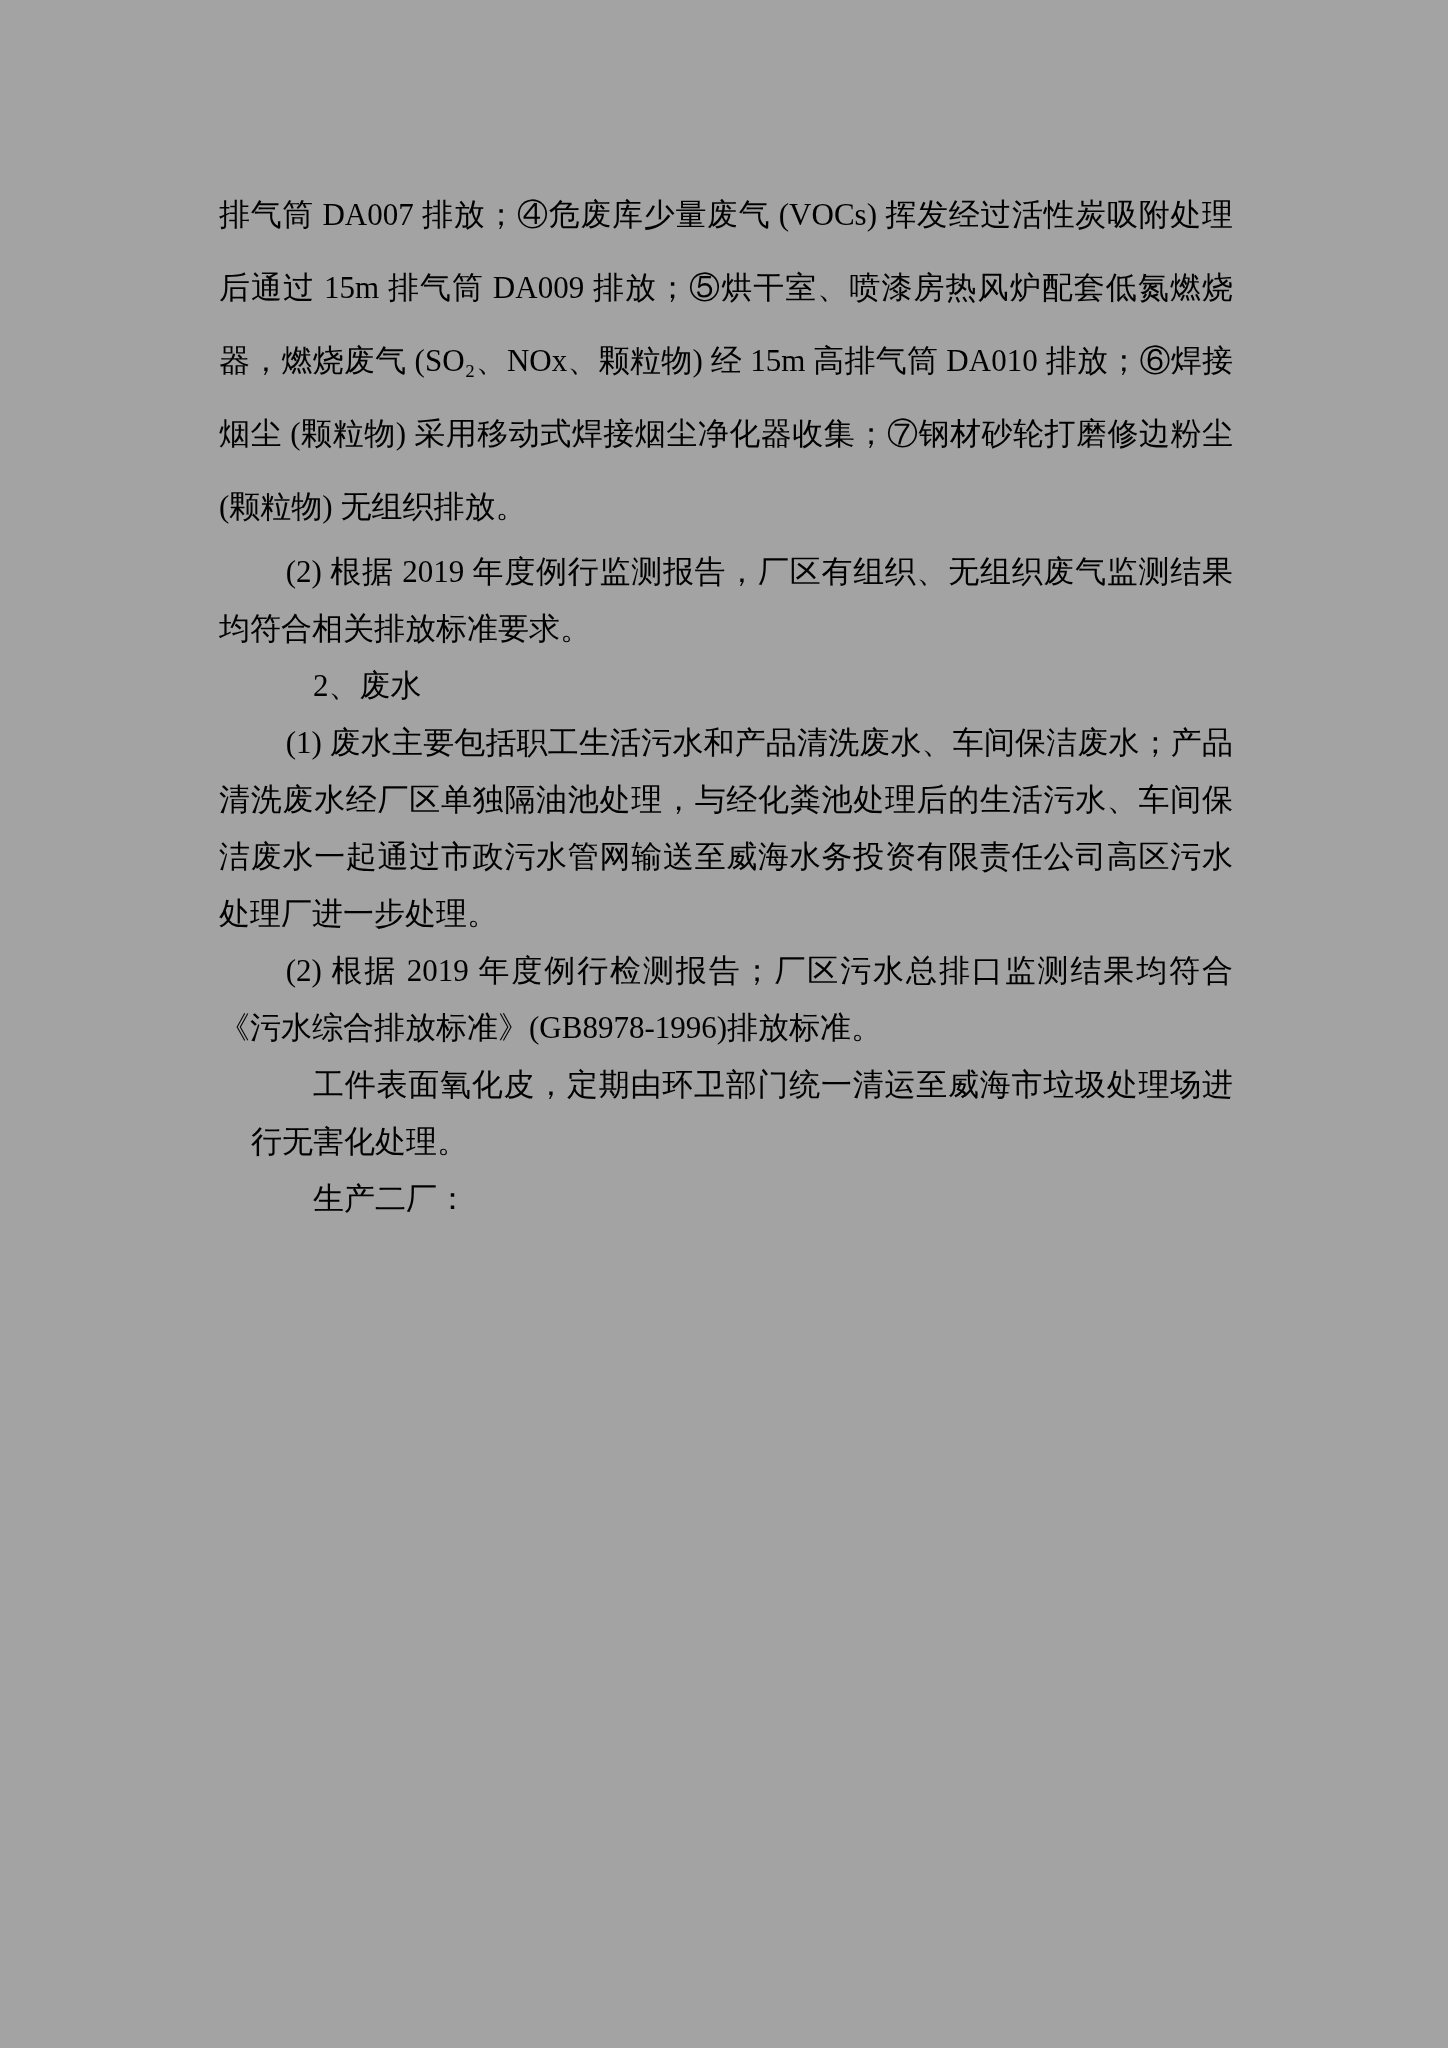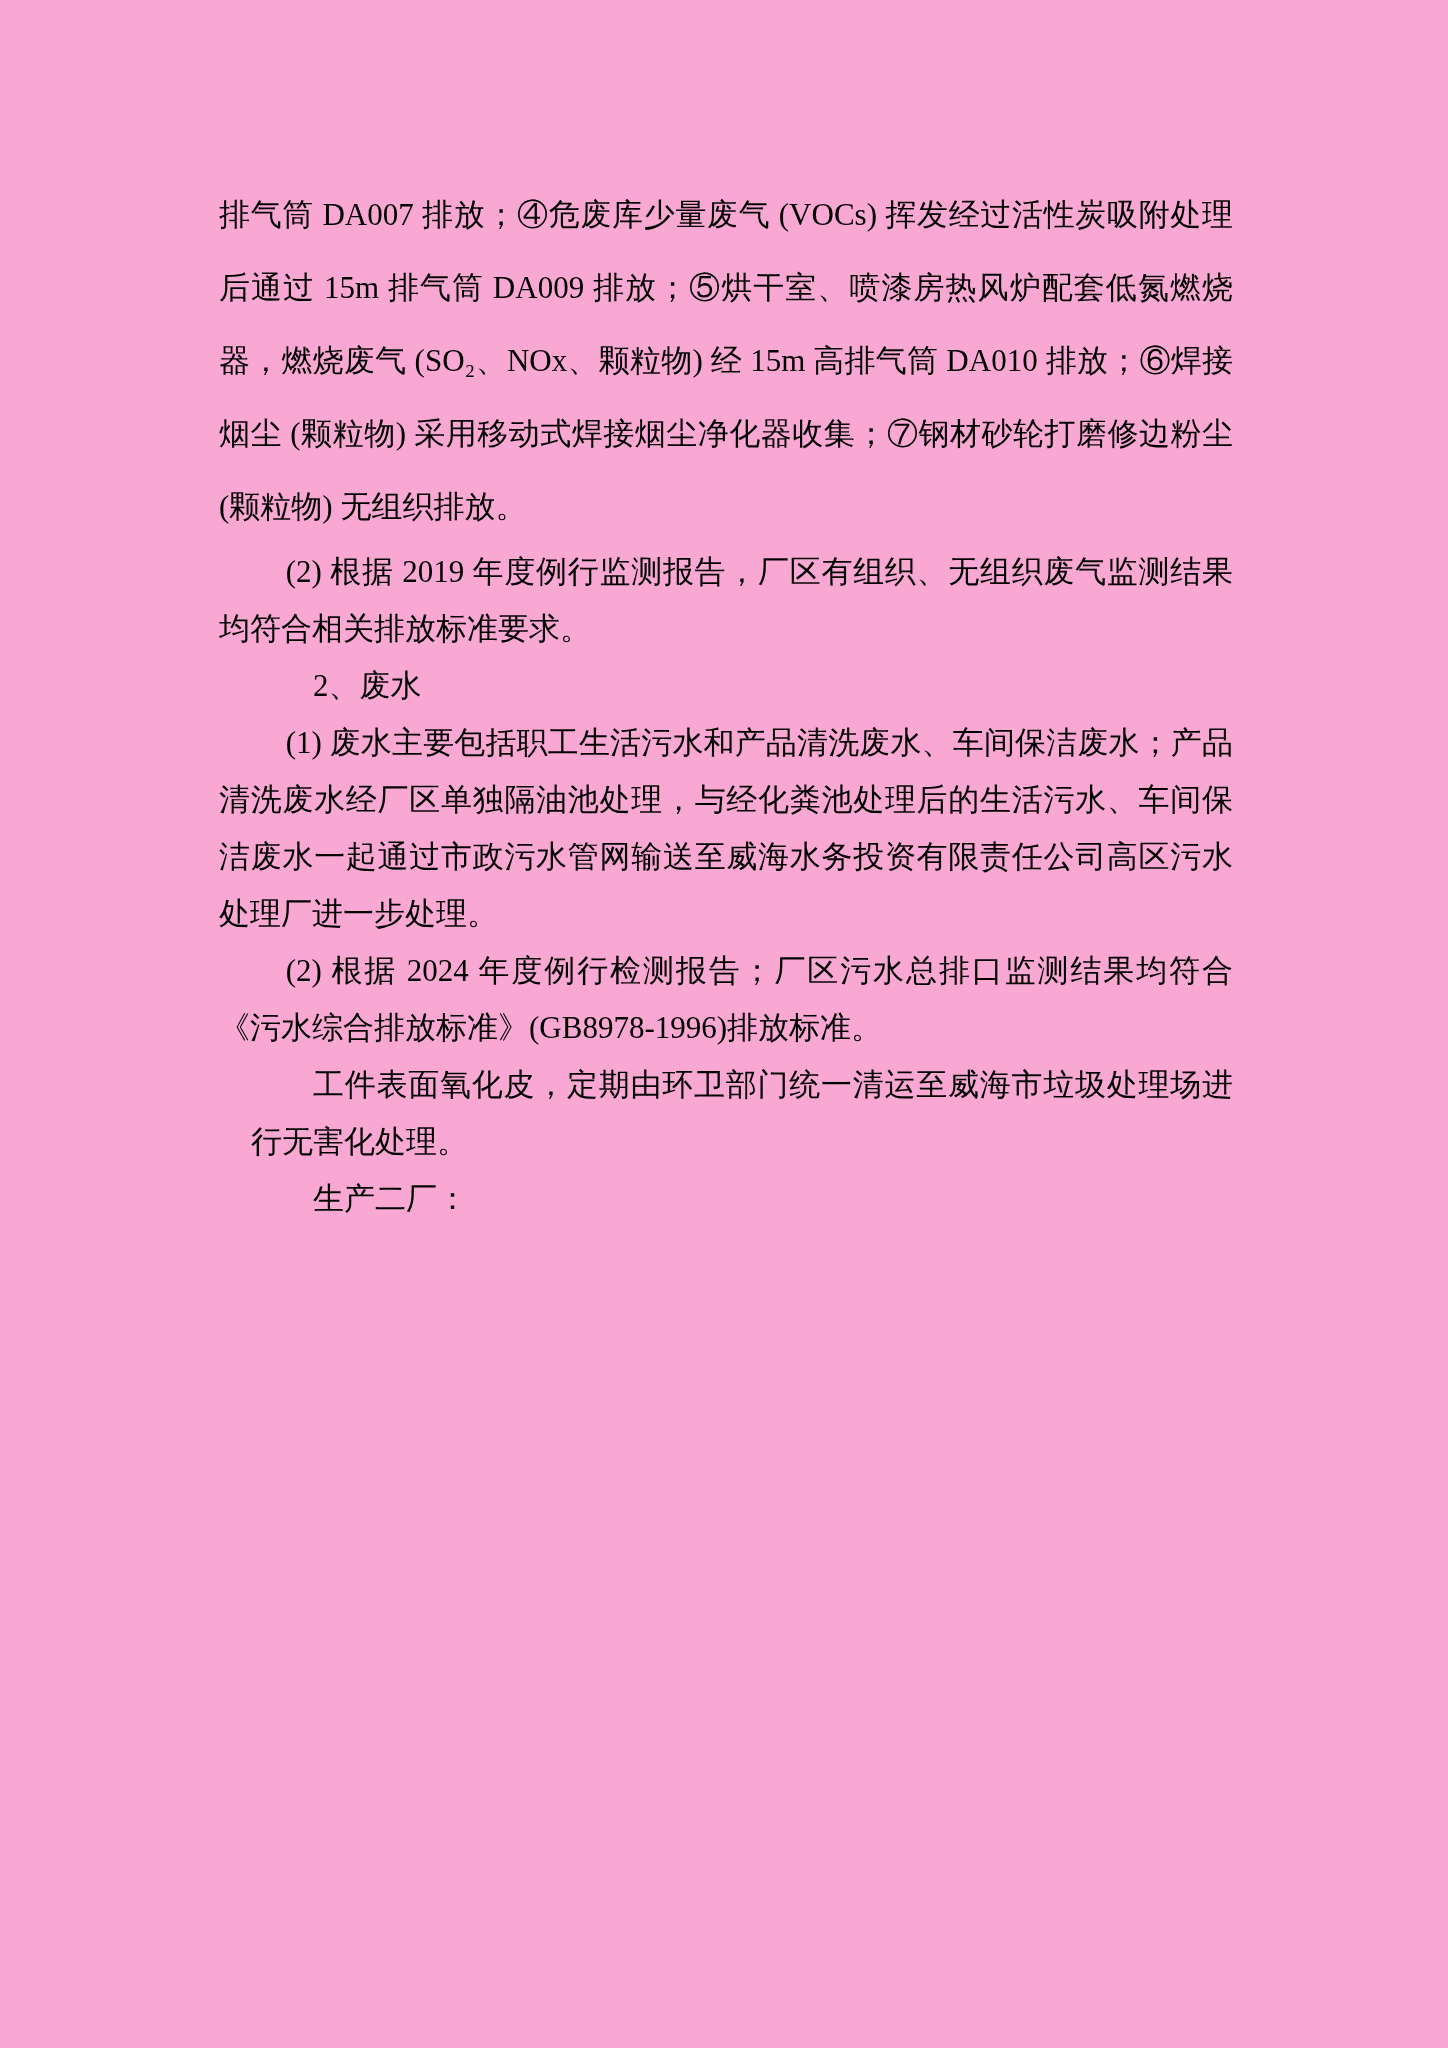--- a/index.html
+++ b/index.html
@@ -5,21 +5,21 @@
   html, body {
     margin: 0;
     padding: 0;
     background: #ffffff;
   }
   .doc-page {
     position: relative;
     width: 1448px;
     height: 2048px;
     margin: 0 auto;
-    background: #f9a8d4;
+    background: #a3a3a3;
     box-sizing: border-box;
     padding: 178px 215px 0 219px;
     font-family: "Liberation Serif", "DejaVu Serif", serif;
     font-size: 31px;
     color: #000000;
     overflow: hidden;
   }
   .para {
     margin: 0;
     padding: 0;
@@ -42,16 +42,16 @@
   }
 </style>
 </head>
 <body>
 
 <div class="doc-page">
   <p class="para lh-wide">排气筒 DA007 排放；④危废库少量废气 (VOCs) 挥发经过活性炭吸附处理后通过 15m 排气筒 DA009 排放；⑤烘干室、喷漆房热风炉配套低氮燃烧器，燃烧废气 (SO₂、NOx、颗粒物) 经 15m 高排气筒 DA010 排放；⑥焊接烟尘 (颗粒物) 采用移动式焊接烟尘净化器收集；⑦钢材砂轮打磨修边粉尘 (颗粒物) 无组织排放。</p>
   <p class="para indent-num">(2) 根据 2019 年度例行监测报告，厂区有组织、无组织废气监测结果均符合相关排放标准要求。</p>
   <p class="para indent-2">2、废水</p>
   <p class="para indent-num">(1) 废水主要包括职工生活污水和产品清洗废水、车间保洁废水；产品清洗废水经厂区单独隔油池处理，与经化粪池处理后的生活污水、车间保洁废水一起通过市政污水管网输送至威海水务投资有限责任公司高区污水处理厂进一步处理。</p>
-  <p class="para indent-num">(2) 根据 2024 年度例行检测报告；厂区污水总排口监测结果均符合《污水综合排放标准》(GB8978-1996)排放标准。</p>
+  <p class="para indent-num">(2) 根据 2019 年度例行检测报告；厂区污水总排口监测结果均符合《污水综合排放标准》(GB8978-1996)排放标准。</p>
   <p class="para indent-2">工件表面氧化皮，定期由环卫部门统一清运至威海市垃圾处理场进行无害化处理。</p>
   <p class="para indent-2 bold">生产二厂：</p>
 </div>
 
 </body></html>

